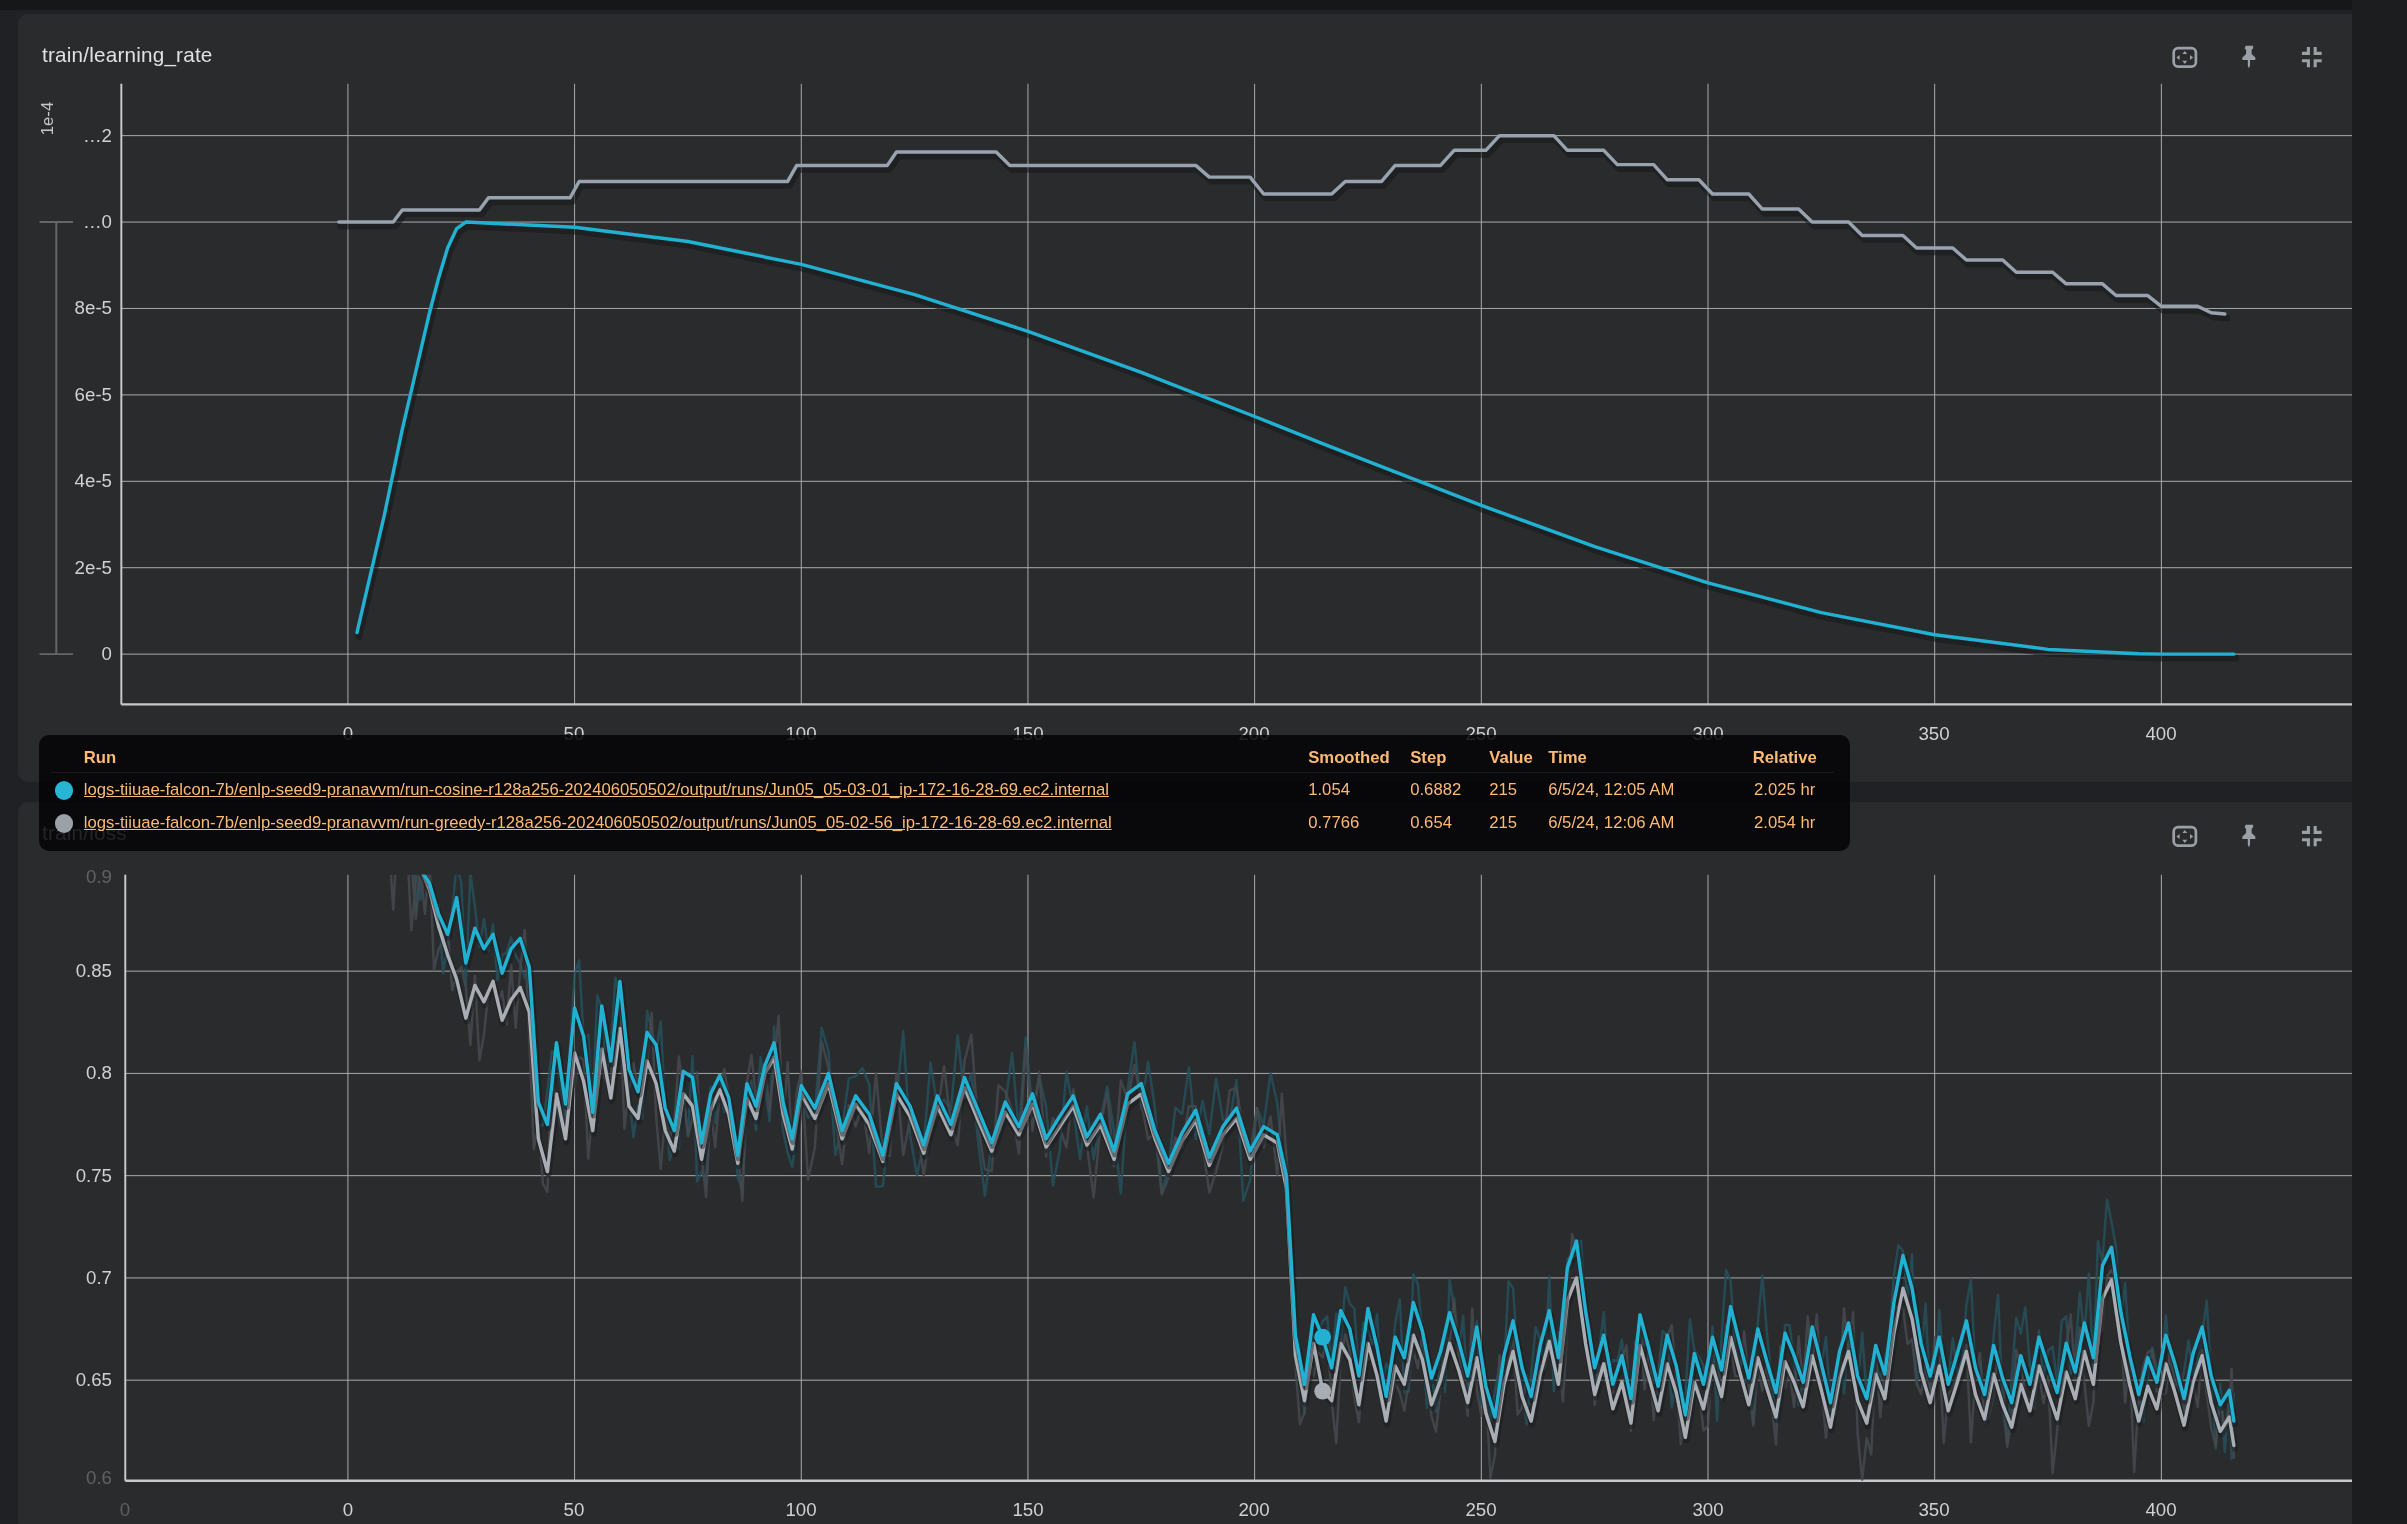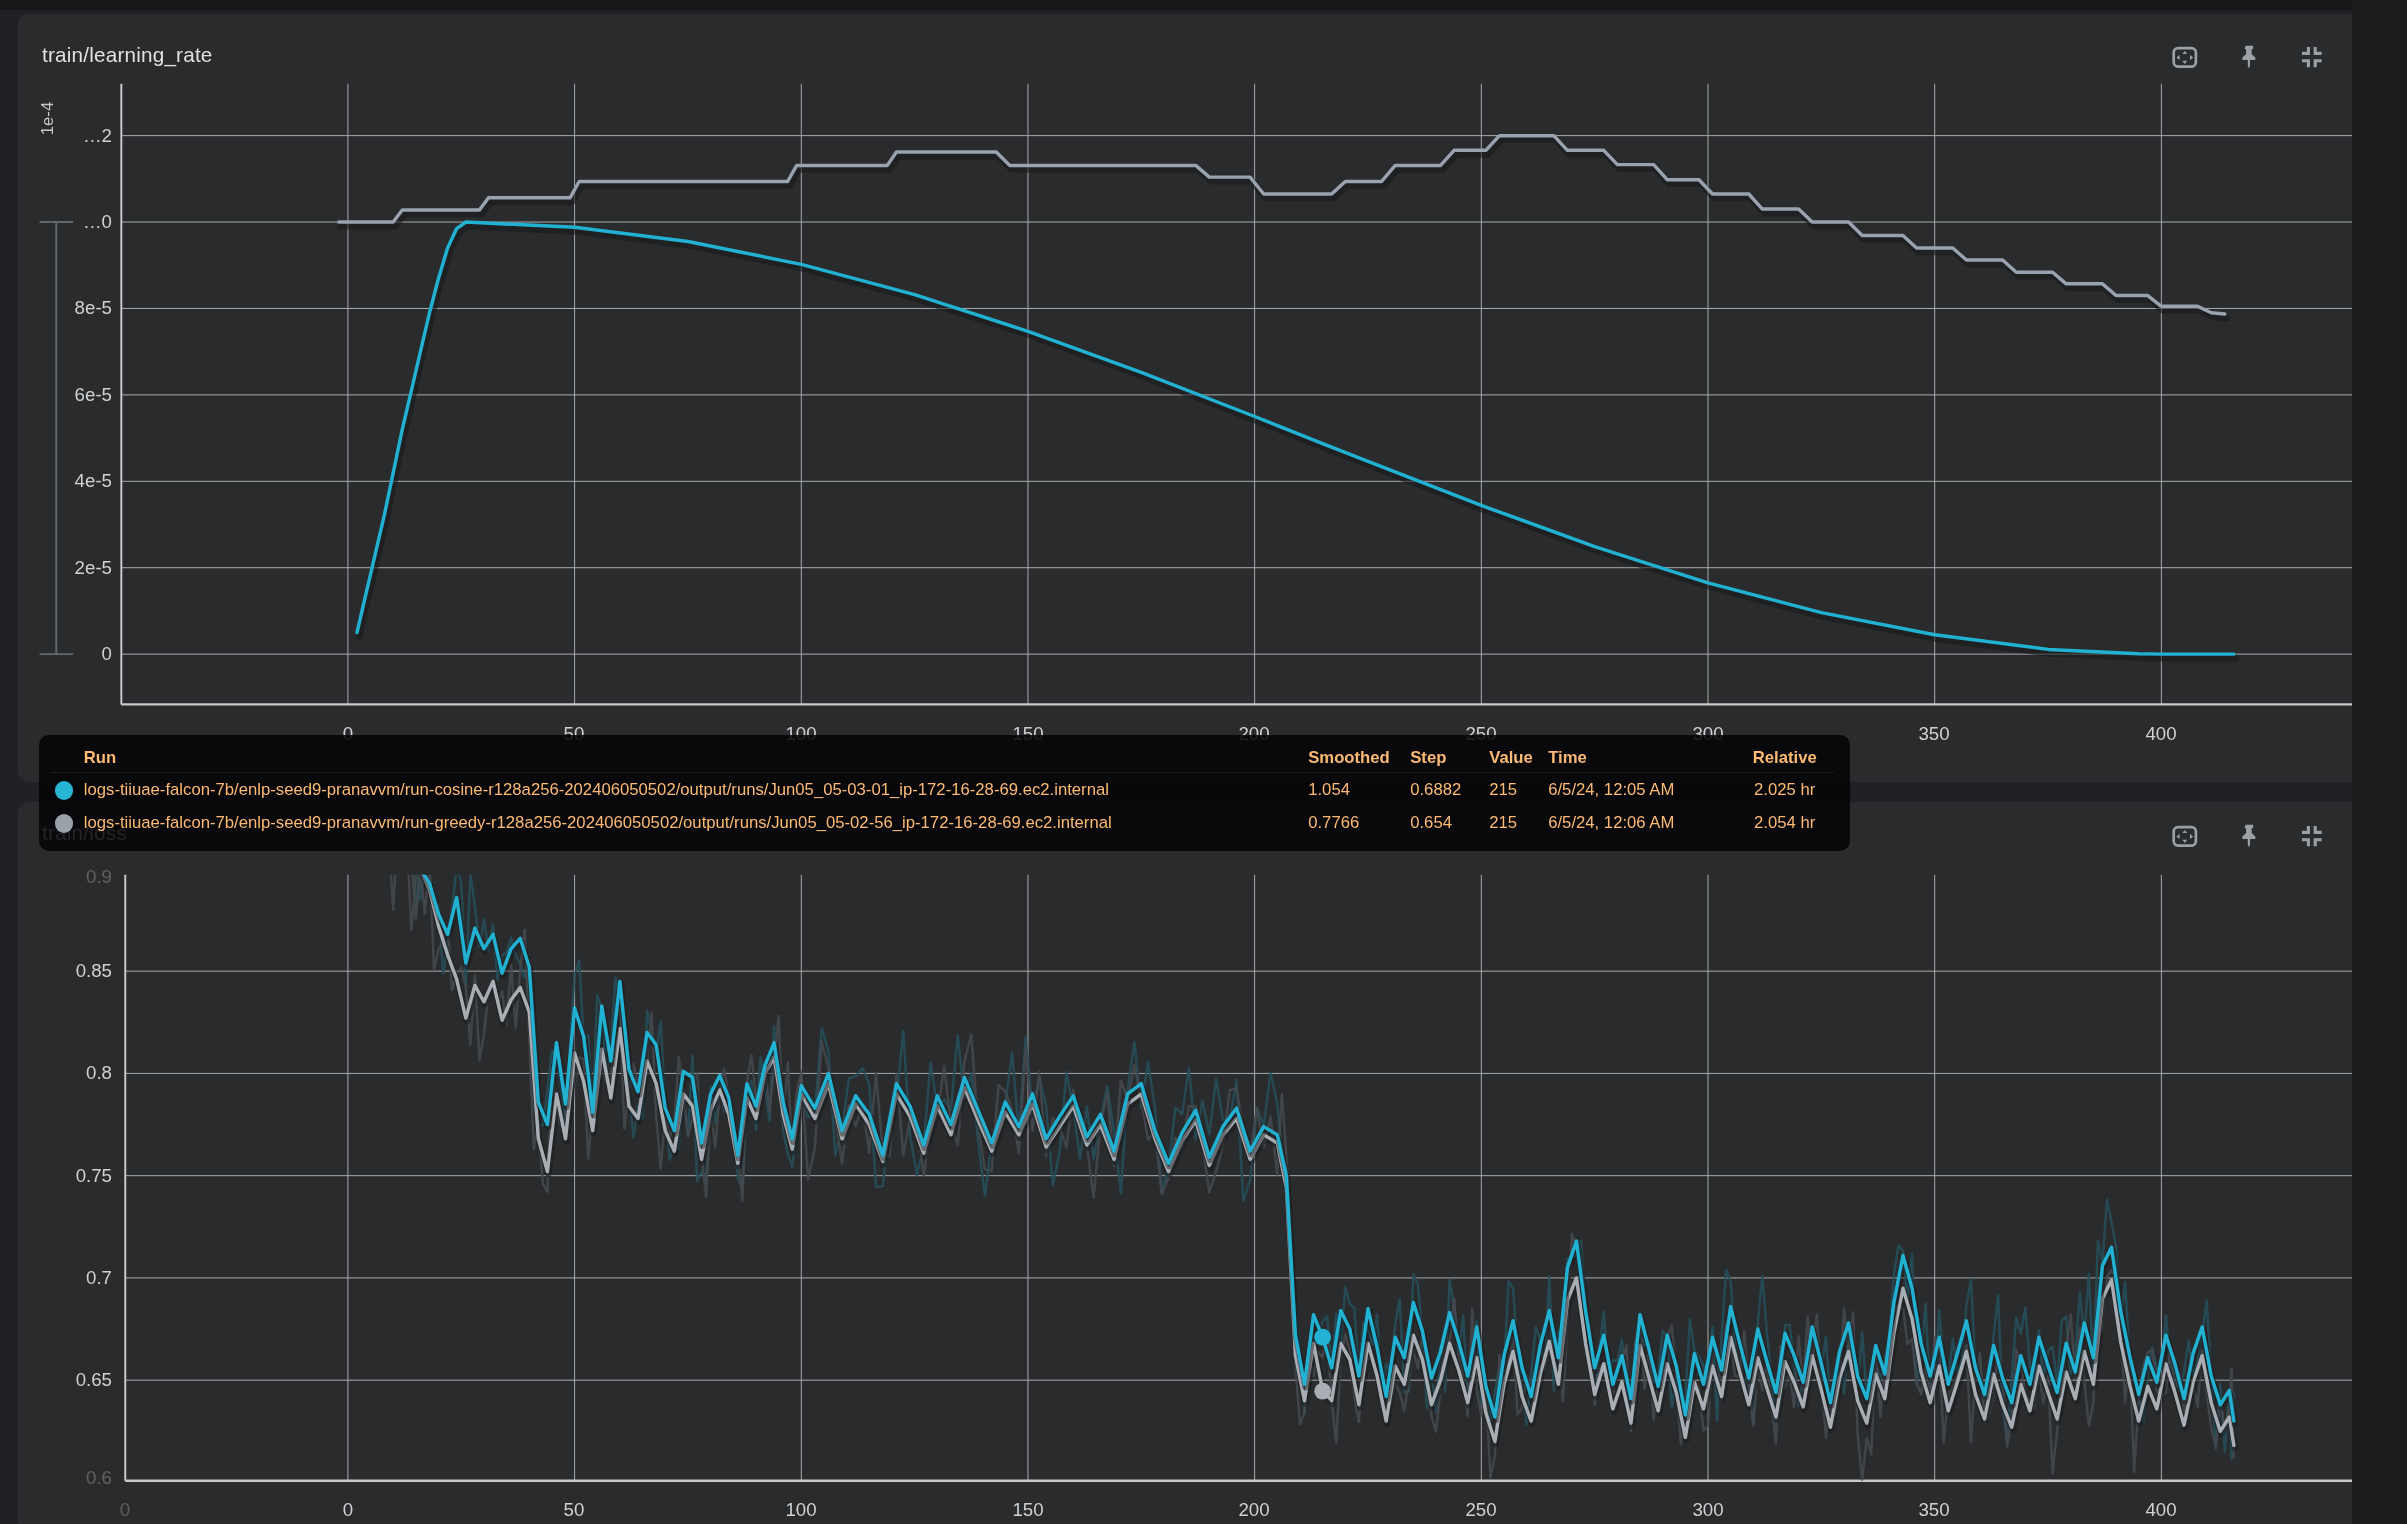--- a/index.html
+++ b/index.html
@@ -17,21 +17,21 @@
   .mult-label{position:absolute;left:25.6px;top:87px;width:43px;height:63px;z-index:2;color:#c6c8ca;
               font-size:16.7px;transform:rotate(-90deg);display:flex;align-items:center;justify-content:center;}
   .iconbtn{position:absolute;width:35px;height:35px;z-index:3;display:flex;align-items:center;justify-content:center;
            background:transparent;border:none;padding:0;cursor:pointer;}
   .iconbtn svg{width:29.6px;height:29.6px;fill:#9aa0a5;stroke:#9aa0a5;}
   .tooltip{position:absolute;left:39px;top:735px;width:1811px;height:116px;background:rgba(3,4,6,0.86);
            border-radius:9.9px;z-index:10;box-sizing:border-box;padding:7.9px 15.8px 7.9px 11.8px;color:#fdba74;font-size:16.7px;}
   .tt-grid{display:grid;grid-template-columns:33px minmax(0,1fr) 102px 79px 59px 187px 99px;align-items:center;}
   .tt-header{height:29.6px;font-weight:700;border-bottom:1px solid rgba(255,255,255,0.07);}
   .tt-row{height:33px;}
-  .tt-run{white-space:nowrap;overflow:hidden;}
+  .tt-run{white-space:nowrap;overflow:hidden;text-decoration:underline;}
   .tt-right{text-align:center;}
   .dot{display:inline-block;width:18.7px;height:18.7px;border-radius:50%;vertical-align:middle;margin-left:3.9px;}
 </style>
 </head>
 <body>
 
 <div class="stage">
   <div class="topstrip"></div>
 
   <div class="panel p1"></div>

